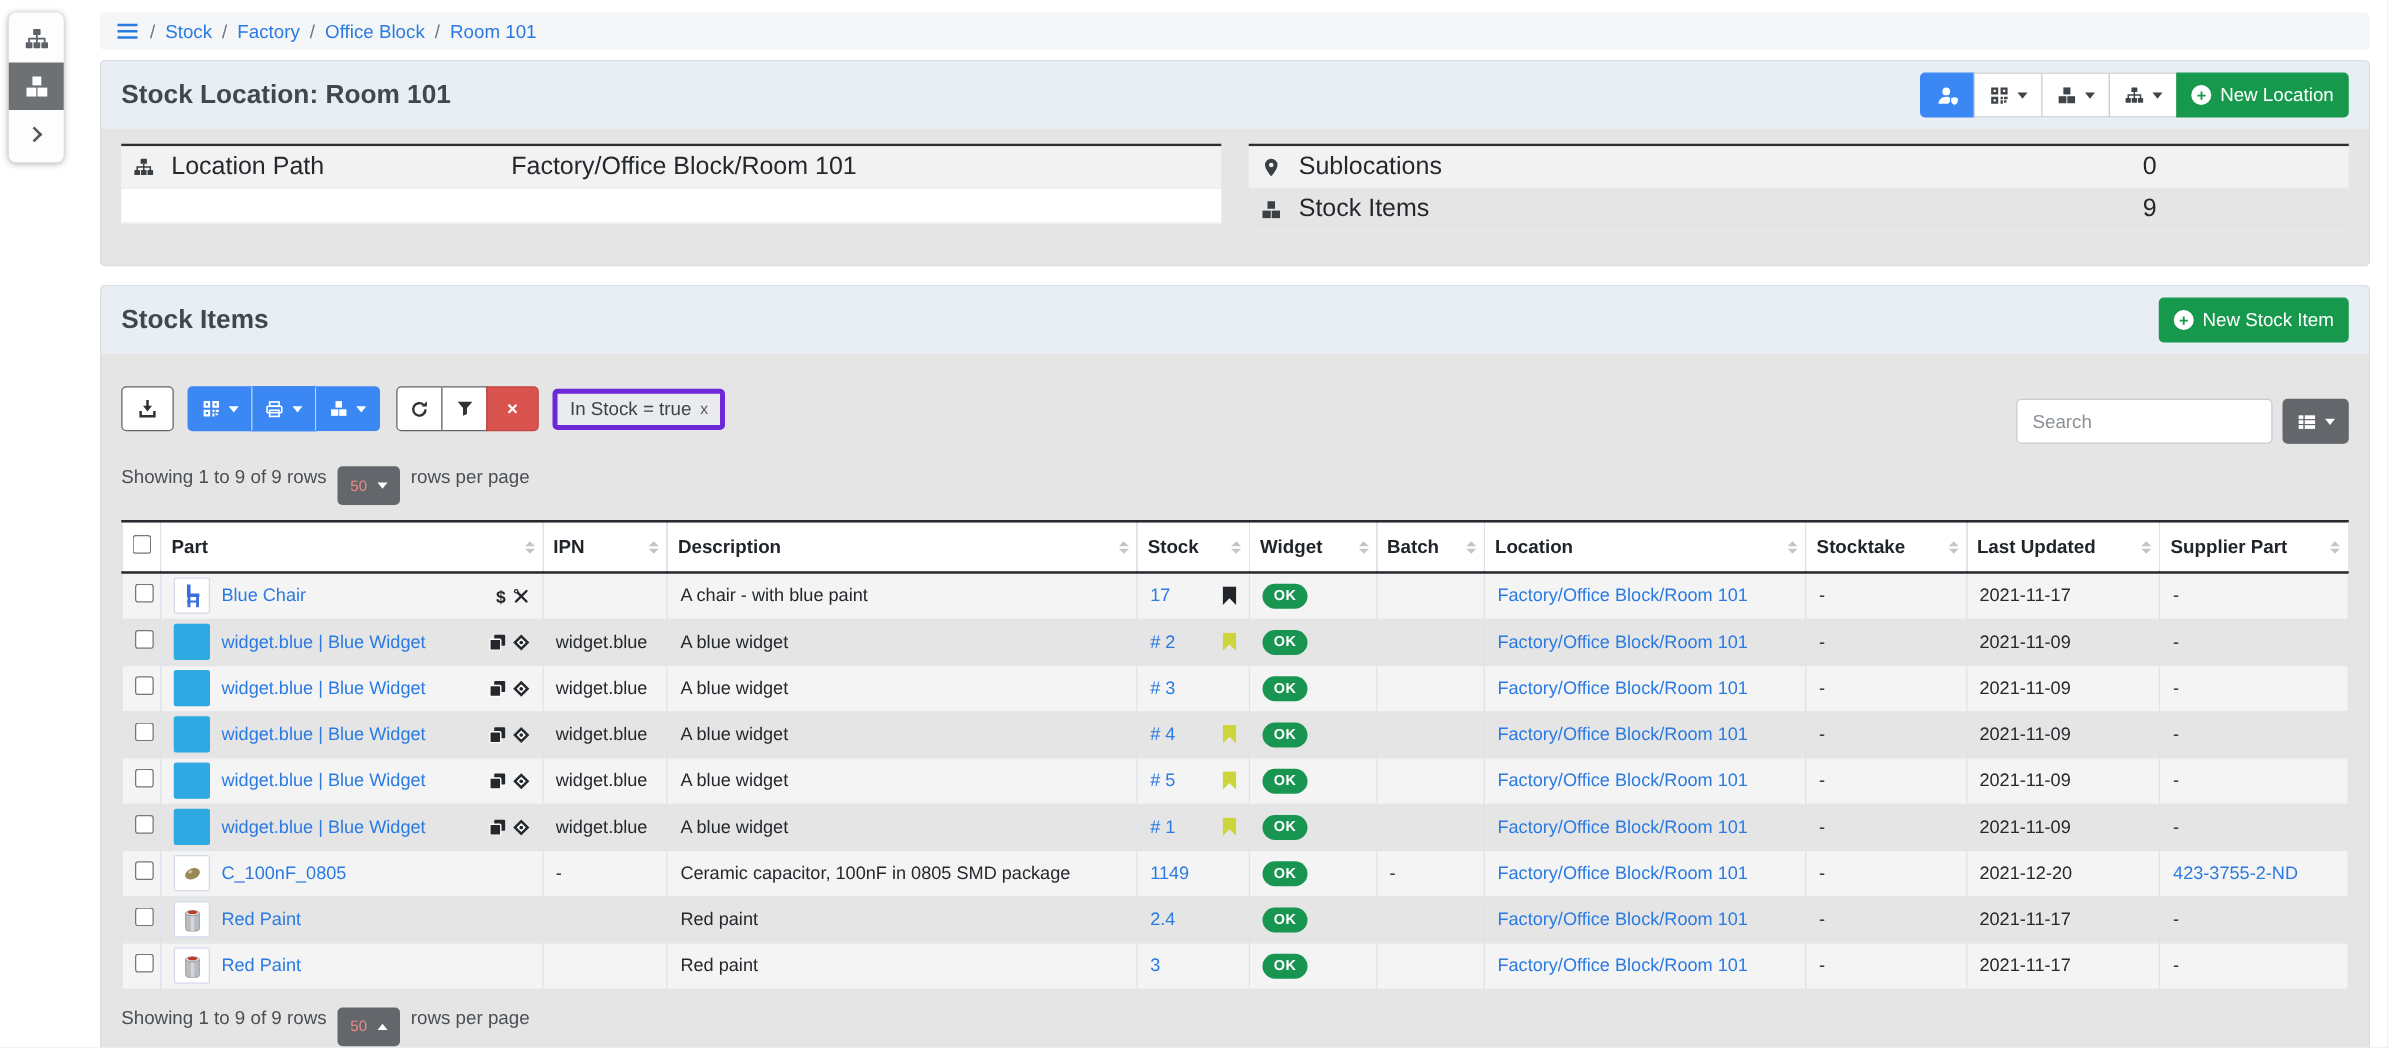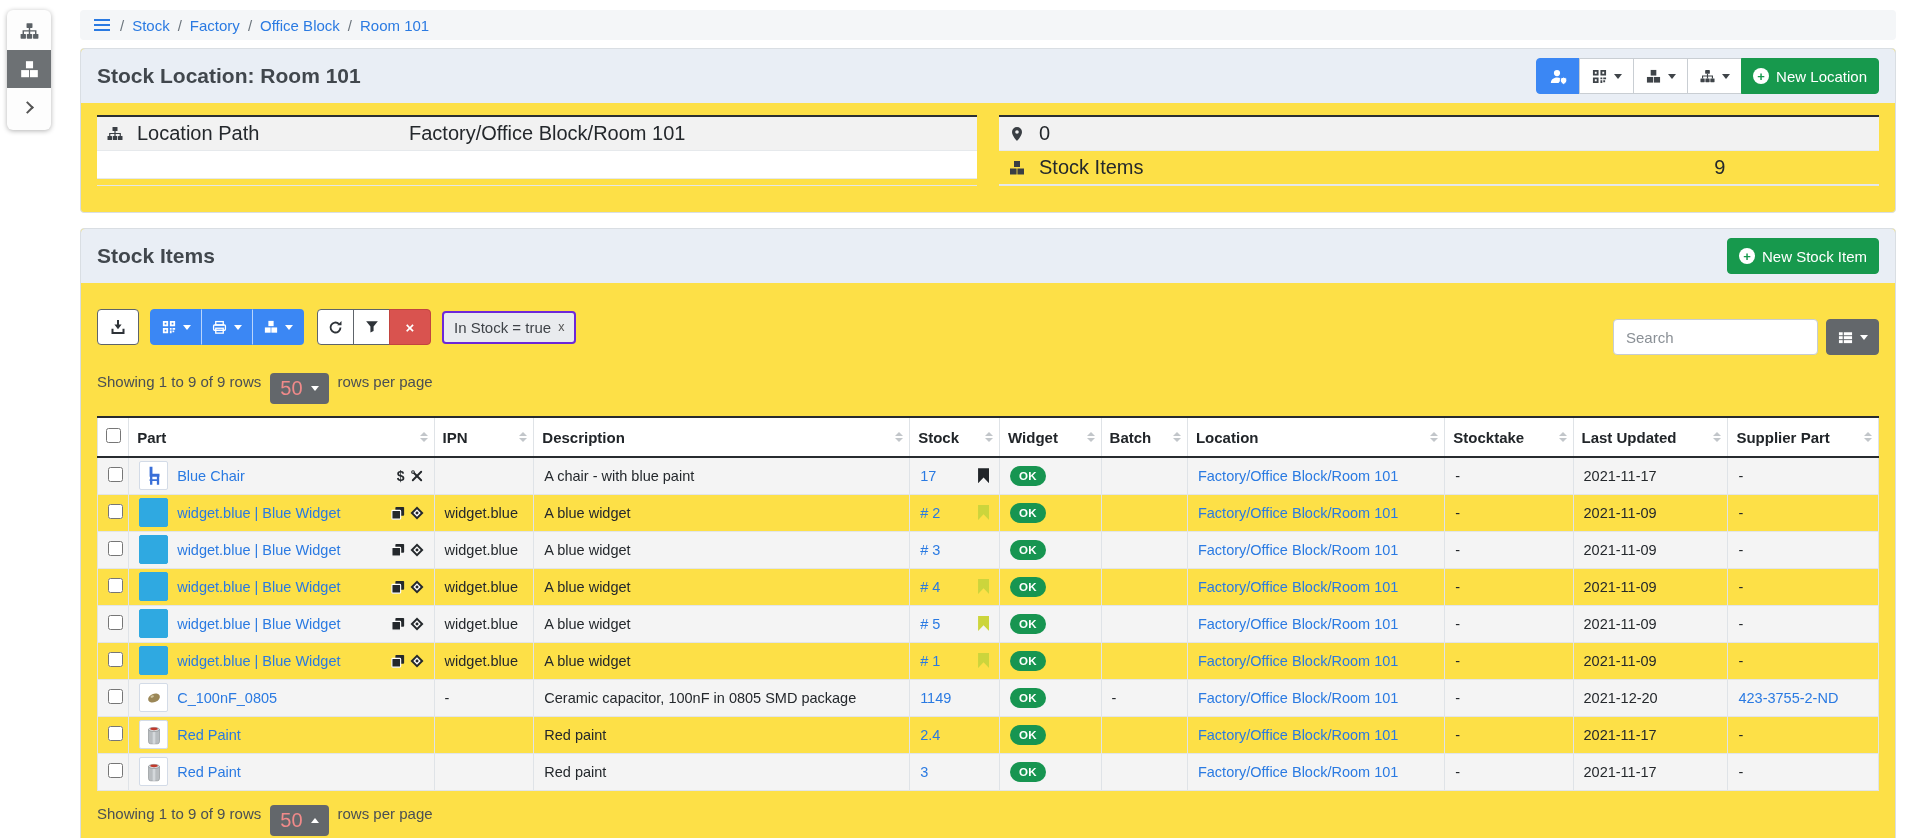--- a/index.html
+++ b/index.html
@@ -25,21 +25,21 @@
   .main { flex: 1; padding: 0 14px 0 29px; }
 
   .breadcrumb-bar {
     margin-top: 10px; height: 30px; background: #f4f6f8; border-radius: 4px;
     display: flex; align-items: center; gap: 8px; padding: 0 12px; font-size: 15px;
   }
   .hamburger { width: 16px; height: 2.4px; background: var(--link-blue,#2a7ae2); box-shadow: 0 -5px 0 var(--link-blue,#2a7ae2), 0 5px 0 var(--link-blue,#2a7ae2); margin: 0 2px; }
   .crumb-sep { color: #6c757d; }
   a.crumb, a.lnk { color: var(--link-blue,#2a7ae2); text-decoration: none; cursor: pointer; }
 
-  .card { border: 1px solid #d9dee3; border-radius: 4px; background: #fde047; margin-top: 8px; }
+  .card { border: 1px solid #d9dee3; border-radius: 4px; background: #e5e5e5; margin-top: 8px; }
   .card-header {
     background: var(--header-strip,#e9eef5);
     display: flex; align-items: center; justify-content: space-between;
     padding: 9px 16px; border-radius: 4px 4px 0 0;
   }
   .card-title { font-size: 21px; font-weight: 700; color: #41474d; }
 
   
   .btn { display: inline-flex; align-items: center; justify-content: center; gap: 7px;
          height: 36px; background: #fff; border: 1px solid #c9ced3; font-size: 15px;
@@ -70,31 +70,31 @@
   .info-value.narrow { flex: 0 0 18%; }
   .info-row.empty { height: 28px; min-height: 28px; background: #fff; }
 
   
   .toolbar { display: flex; align-items: center; justify-content: space-between; padding: 16px 16px 0; }
   .tb-left { display: flex; align-items: center; gap: 11px; }
   .tb-right { display: flex; align-items: center; gap: 8px; margin-top: 20px; }
   .btn-outline-dark { border-color: #5e646a; color: #2e3338; }
   .strip-blue .btn { border-color: var(--primary-blue,#3b87f4); }
   .strip-blue .btn + .btn { border-left: 1px solid rgba(255,255,255,.65); }
-  .chip { display: inline-flex; align-items: center; gap: 7px; background: #e9ebee; border: 2px solid #6d28d9;
+  .chip { display: inline-flex; align-items: center; gap: 7px; background: #e9ebee; border: 4px solid #6d28d9;
           border-radius: 4px; height: 33px; padding: 0 10px; font-size: 15px; color: #3f4348; }
   .chip .chip-x { font-size: 12.5px; color: #555; cursor: pointer; }
   .search-input { width: 205px; height: 36px; border: 1px solid #c6ccd2; border-radius: 4px; padding: 0 12px; font-size: 15px; font-family: inherit; color: #333; }
   .search-input::placeholder { color: #8a9096; }
 
   
   .page-line { display: flex; align-items: flex-start; gap: 9px; margin: 18px 16px 12px; font-size: 15px; color: #4a4f54; }
   .page-line.bottom { margin: 14px 16px 18px; }
   .page-size-btn { display: inline-flex; align-items: center; gap: 8px; background: var(--secondary-gray,#63676b);
-                   border: none; border-radius: 4px; height: 31px; padding: 0 10px; cursor: pointer; color: #fff; font-size: 20px; font-family: inherit; }
+                   border: none; border-radius: 4px; height: 31px; padding: 0 10px; cursor: pointer; color: #fff; font-size: 12px; font-family: inherit; }
   .page-size-btn .num { color: var(--page-size-text,#f08a8a); }
 
   
   table.stock { width: calc(100% - 32px); margin: 0 16px; border-collapse: collapse; table-layout: fixed; font-size: 14.5px; }
   thead tr { border-top: 2px solid #272b2f; border-bottom: 2px solid #272b2f; }
   th { font-size: 15px; font-weight: 700; text-align: left; padding: 10px 8px; color: #212529; position: relative; cursor: pointer; background: #fff; }
   th, td { border-left: 1px solid #dfe3e7; border-right: 1px solid #dfe3e7; }
   td { padding: 0 10px; height: 37px; border-bottom: 1px solid #e2e5e9; }
   tbody tr:nth-child(odd) { background: var(--stripe,#f4f4f4); }
   .sort { position: absolute; right: 6px; top: 50%; transform: translateY(-50%); display: inline-flex; flex-direction: column; gap: 2px; }
@@ -292,20 +292,21 @@
           </div>
           <div class="info-row empty"></div>
         </div>
         <div class="info-table">
           <div class="info-row striped">
             <span class="ic">
                 <svg width="16" height="16" viewBox="0 0 16 16">
                   <use href="#i-marker"></use>
                 </svg>
               </span>
+            <span class="info-label grow">Sublocations</span>
             <span class="info-value narrow">0</span>
           </div>
           <div class="info-row">
             <span class="ic">
                 <svg width="16" height="16" viewBox="0 0 16 16">
                   <use href="#i-boxes"></use>
                 </svg>
               </span>
             <span class="info-label grow">Stock Items</span>
             <span class="info-value narrow">9</span>

